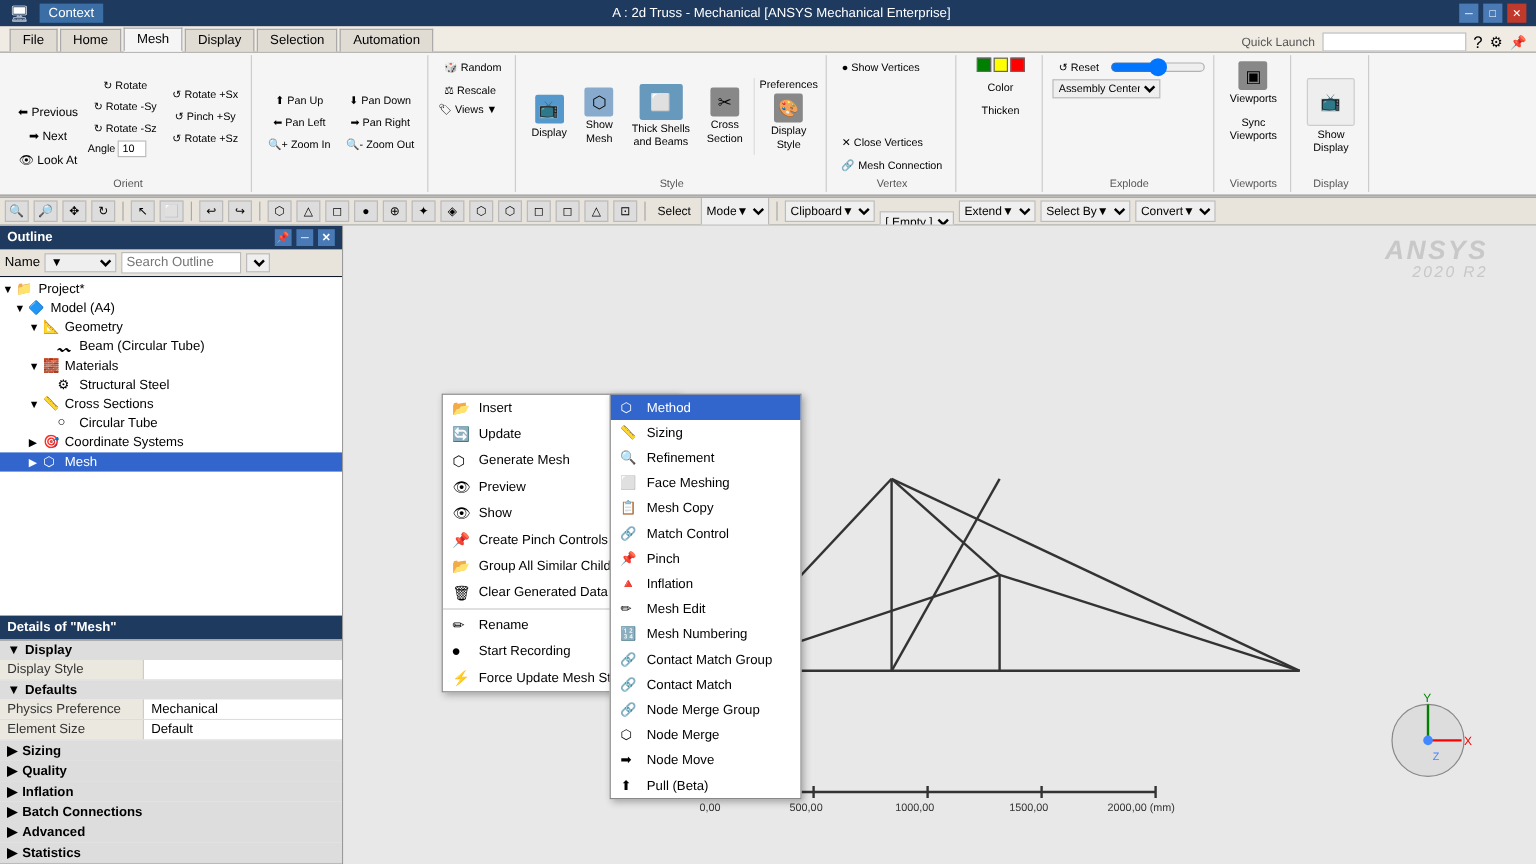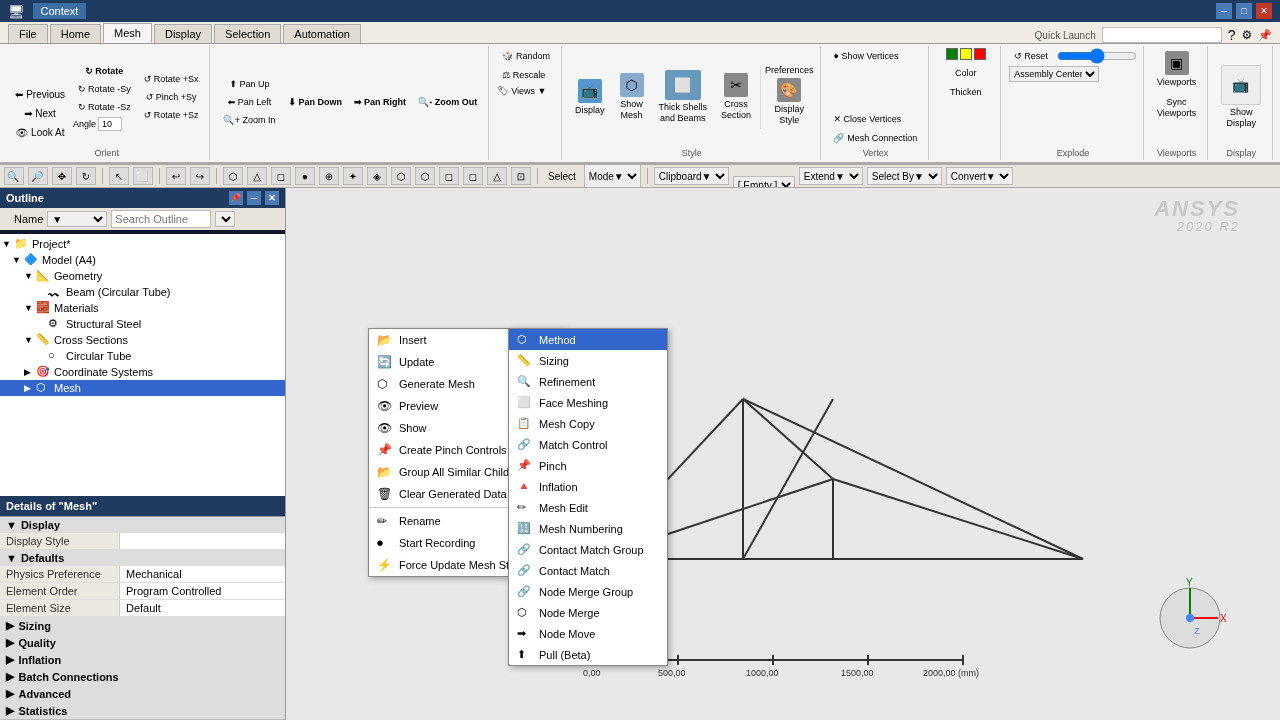--- a/index.html
+++ b/index.html
@@ -136,23 +136,23 @@
       width: 14px; height: 14px;
       background: #4a7ab5;
       color: white;
       font-size: 9px;
       display: flex; align-items: center; justify-content: center;
       cursor: pointer;
     }
     #outline-toolbar {
       display: flex;
       align-items: center;
-      padding: 2px 14px;
+      padding: 2px 4px;
       gap: 4px;
-      border-bottom: 4px solid #0f172a;
+      border-bottom: 1px solid #0f172a;
       background: #e8e4dc;
     }
     #outline-tree {
       flex: 1;
       overflow-y: auto;
       padding: 2px 0;
       background: white;
     }
     .tree-item {
       display: flex;
@@ -386,20 +386,21 @@
     }
   </style>
 </head>
 <body>
 
 <div id="title-bar">
   <div style="display:flex;align-items:center;gap:8px;">
     <span style="font-size:13px;">🖥</span>
     <span style="background:#3a6ea5;padding:2px 8px;font-size:11px;">Context</span>
   </div>
+  <div class="title-text">A : 2d Truss - Mechanical [ANSYS Mechanical Enterprise]</div>
   <div class="win-controls">
     <div class="win-btn">─</div>
     <div class="win-btn">□</div>
     <div class="win-btn" style="background:#c0392b;">✕</div>
   </div>
 </div>
 
 <div id="ribbon-tabs">
   <div class="ribbon-tab">File</div>
   <div class="ribbon-tab">Home</div>
@@ -426,21 +427,21 @@
         </div>
         <div class="ribbon-btn">
           <span style="font-size:10px;">➡ Next</span>
         </div>
         <div class="ribbon-btn">
           <span style="font-size:10px;">👁 Look At</span>
         </div>
       </div>
       <div style="display:flex;flex-direction:column;gap:2px;">
         <div class="ribbon-btn">
-            <span style="font-size:9px;font-weight:bold;">↻ Rotate</span>
+            <span style="font-size:9px;">↻ Rotate</span>
           </div>
         <div class="ribbon-btn">
             <span style="font-size:9px;">↻ Rotate -Sy</span>
           </div>
         <div class="ribbon-btn">
             <span style="font-size:9px;">↻ Rotate -Sz</span>
           </div>
         <div style="font-size:9px;display:flex;align-items:center;gap:2px;">
           <span>Angle</span>
           <input type="text" style="width: 24px; height: 14px; font-size: 9px;" value="10">
@@ -467,21 +468,21 @@
         <div class="ribbon-btn">
             <span style="font-size:9px;">⬆ Pan Up</span>
           </div>
         <div class="ribbon-btn">
             <span style="font-size:9px;text-align:center;">⬅ Pan Left</span>
           </div>
         <div class="ribbon-btn">
             <span style="font-size:9px;">🔍+ Zoom In</span>
           </div>
       </div>
-      <div style="display:flex;flex-direction:row;gap:2px;font-weight:bold;">
+      <div style="display:flex;flex-direction:column;gap:2px;">
         <div class="ribbon-btn">
             <span style="font-size:9px;">⬇ Pan Down</span>
           </div>
         <div class="ribbon-btn">
             <span style="font-size:9px;">➡ Pan Right</span>
           </div>
         <div class="ribbon-btn">
             <span style="font-size:9px;">🔍- Zoom Out</span>
           </div>
       </div>
@@ -738,24 +739,20 @@
       </div>
       <div class="details-section-header">
         <span>▼</span>
           <span>Defaults</span>
       </div>
       <div class="details-row">
         <div class="details-label">Physics Preference</div>
         <div class="details-value">Mechanical</div>
       </div>
       <div class="details-row">
-        <div class="details-label">Element Order</div>
-        <div class="details-value">Program Controlled</div>
-      </div>
-      <div class="details-row">
         <div class="details-label">Element Size</div>
         <div class="details-value">Default</div>
       </div>
       <div class="details-section-header">
         <span>▶</span>
           <span>Sizing</span>
       </div>
       <div class="details-section-header">
         <span>▶</span>
           <span>Quality</span>

